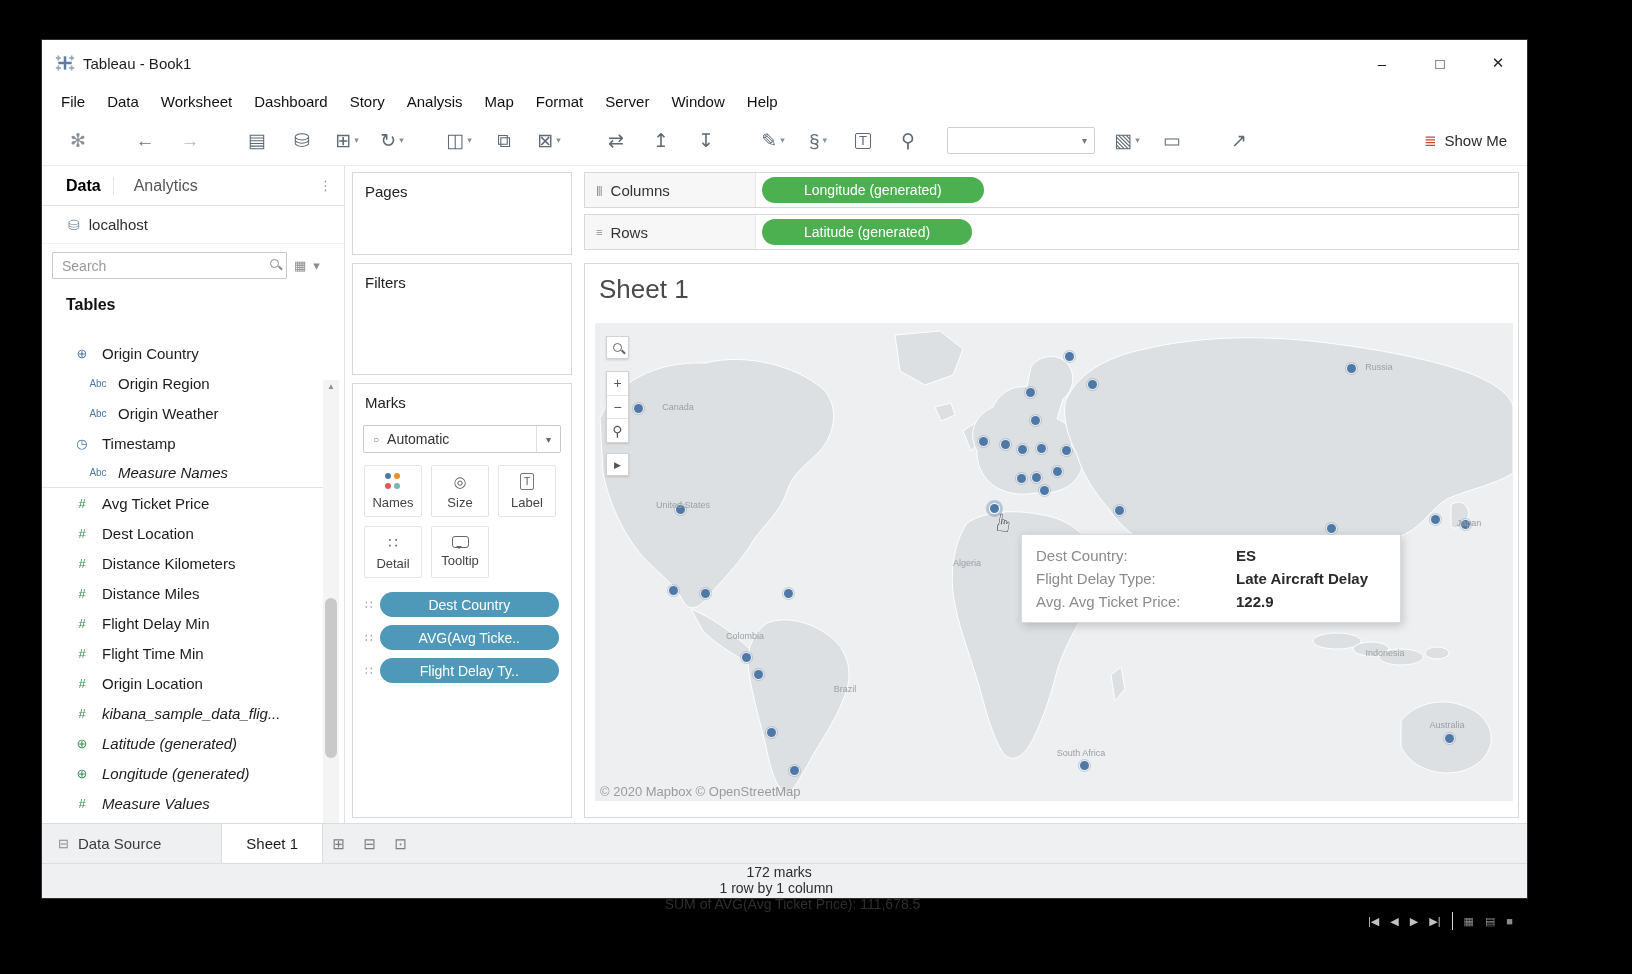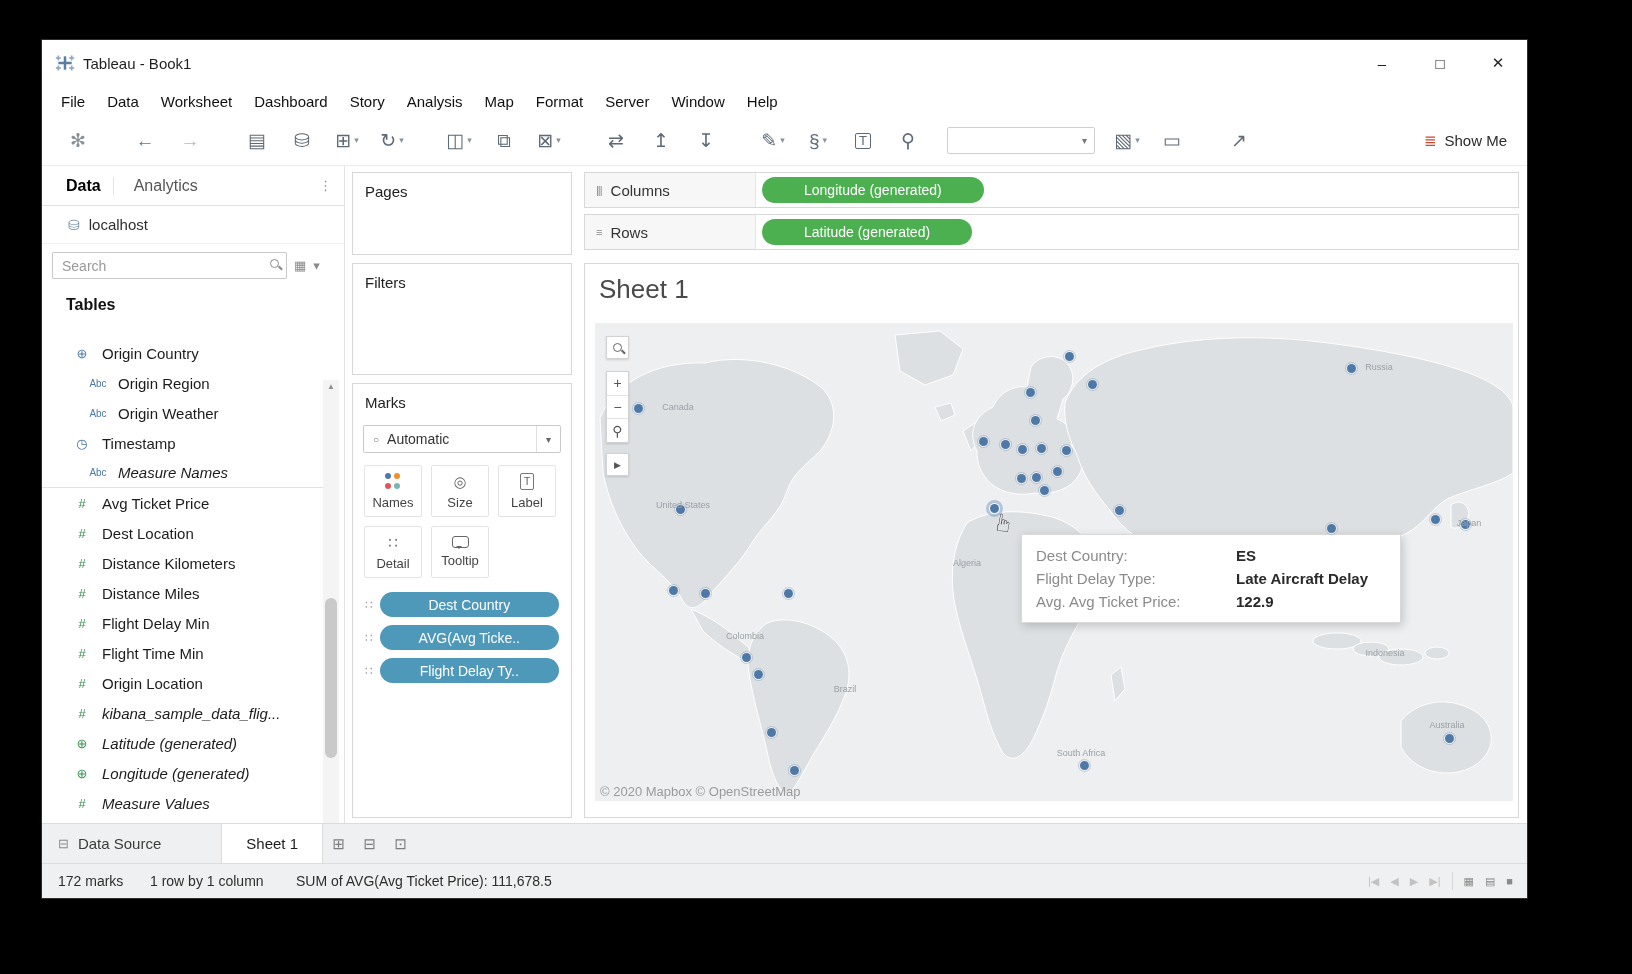--- a/index.html
+++ b/index.html
@@ -120,21 +120,21 @@
   .tt-label { color:#8b8b8b; }
   .tt-value { color:#2a2a2a; font-weight:bold; }
 
   
   .tabbar { position:absolute; left:0; top:783px; width:100%; height:40px; background:#eff0f1; border-top:1px solid #dcdcdc; display:flex; align-items:stretch; }
   .tab-datasource { display:flex; align-items:center; gap:9px; padding:0 60px 0 16px; font-size:15px; color:#3c3c3c; }
   .ds-icon { color:#8a8a8a; font-size:13px; }
   .tab-sheet { background:#fff; border-left:1px solid #dcdcdc; border-right:1px solid #dcdcdc; display:flex; align-items:center; padding:0 24px; font-size:15px; color:#1c1c1c; }
   .newtab-group { display:flex; align-items:center; }
   .tab-new { width:31px; text-align:center; color:#7d7d7d; font-size:15px; }
-  .statusbar { position:absolute; left:0; top:823px; width:100%; height:35px; background:#eff0f1; border-top:1px solid #dcdcdc; display:flex; align-items:center; font-size:14px; color:#2e2e2e; padding-left:16px; }
+  .statusbar { position:absolute; left:0; top:823px; width:100%; height:35px; background:#eff0f1; border-top:1px solid #dcdcdc; display:flex; align-items:center; font-size:14px; color:#2e2e2e; padding-left:16px;flex-direction:column; }
   .st-marks { width:92px; }
   .st-layout { width:146px; }
   .status-right { margin-left:auto; display:flex; align-items:center; gap:11px; padding-right:14px; }
   .st-icon { font-size:11px; color:#8a8a8a; }
   .st-icon.dim { color:#c2c2c2; }
   .st-sep { width:1px; height:18px; background:#d7d7d7; }
 </style>
 </head>
 <body>
 

